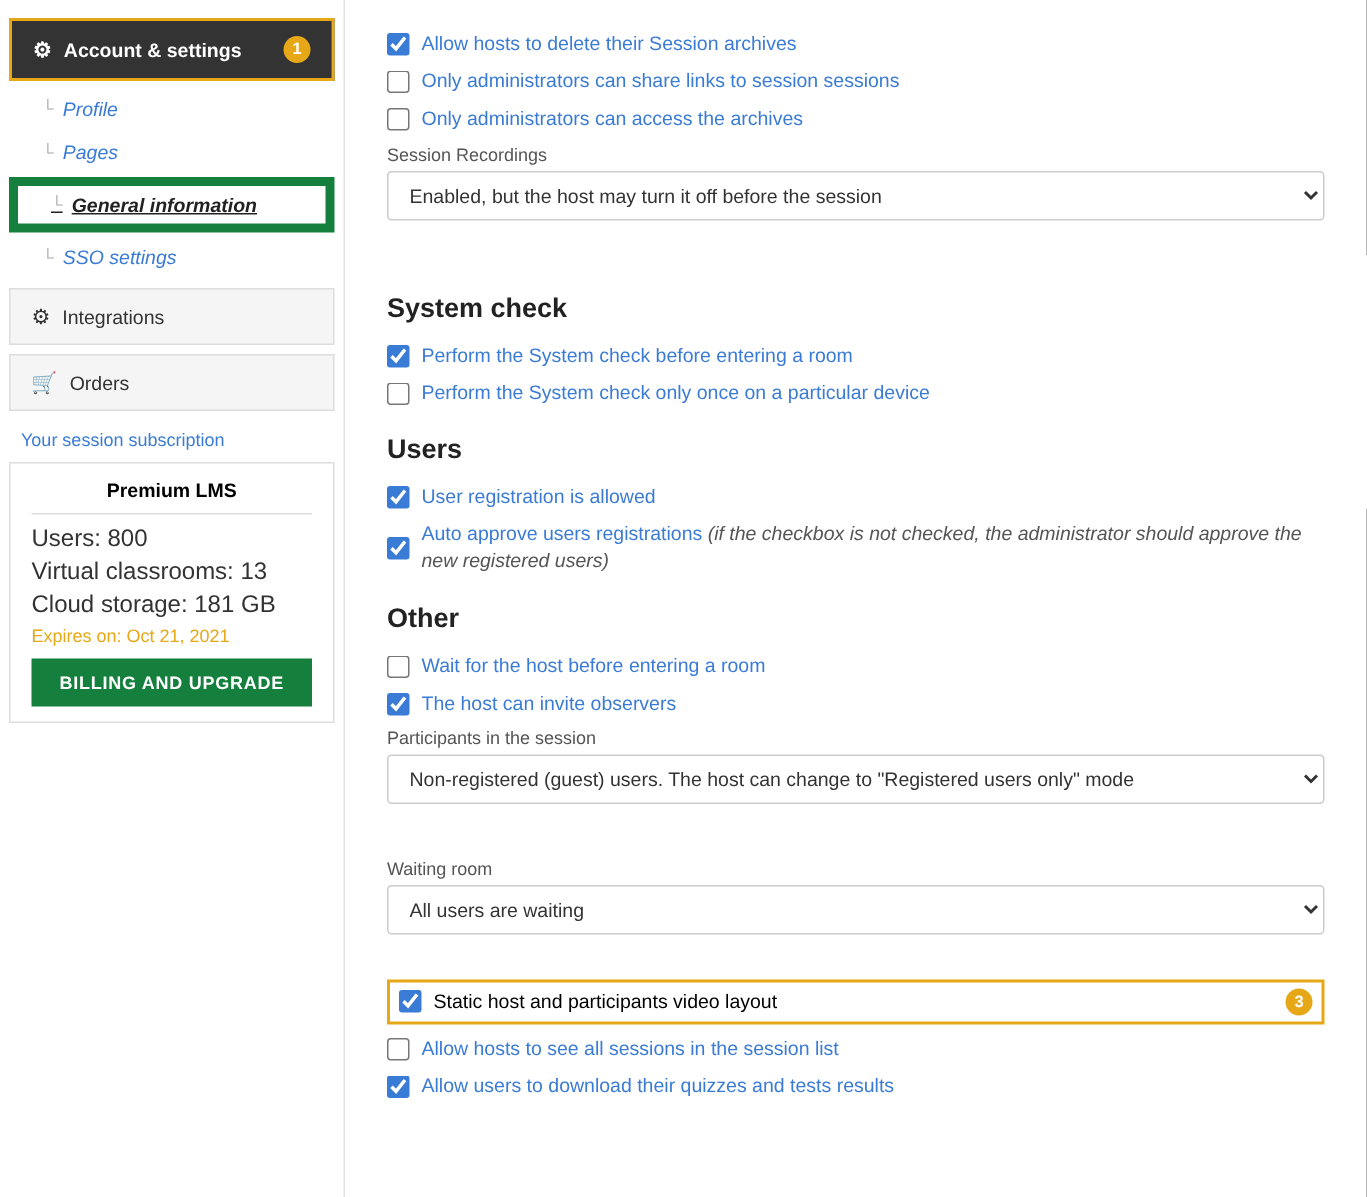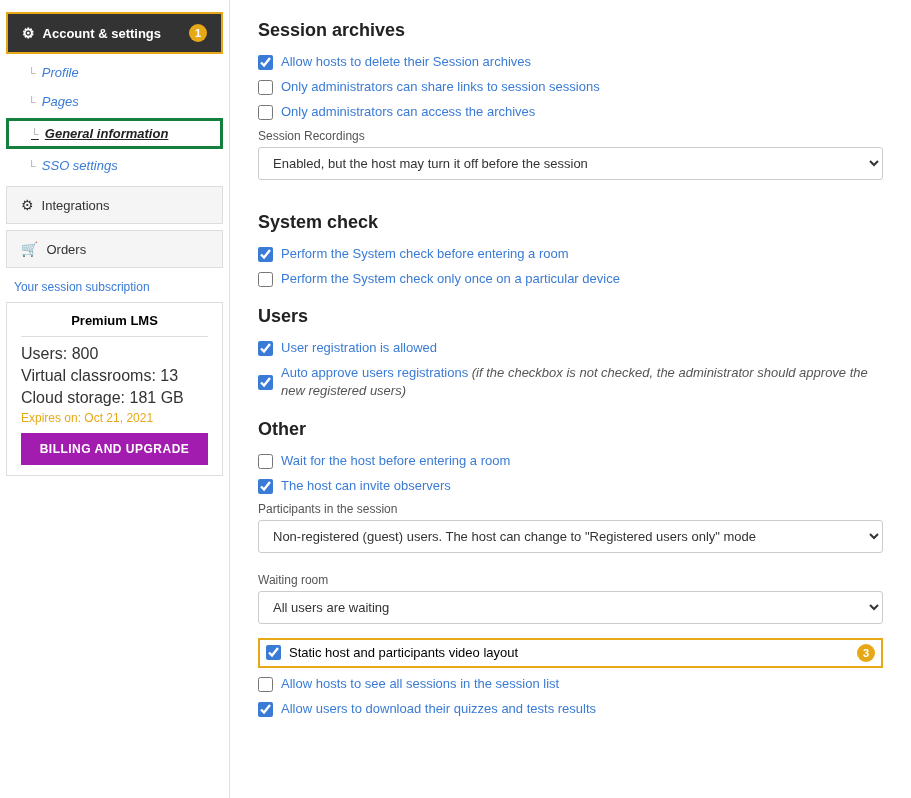--- a/index.html
+++ b/index.html
@@ -67,21 +67,21 @@
       align-items: center;
       gap: 6px;
       font-style: italic;
     }
     .sidebar-sub-item::before {
       content: '└';
       color: #aaa;
       font-size: 11px;
     }
     .sidebar-sub-item.active {
-      border: 3px solid #15803d;
+      border: 6px solid #15803d;
       color: #222;
       font-weight: bold;
       text-decoration: underline;
       margin: 2px 6px;
       padding: 5px 10px 5px 22px;
     }
     .sidebar-section {
       background: #f5f5f5;
       margin: 6px 6px 0 6px;
       padding: 10px 14px;
@@ -118,21 +118,21 @@
       font-size: 16px;
       margin-bottom: 4px;
       color: #333;
     }
     .subscription-expires {
       color: #e6a817;
       font-size: 12px;
       margin-bottom: 8px;
     }
     .billing-btn {
-      background: #a21caf;
+      background: #15803d;
       color: #fff;
       border: none;
       padding: 9px 0;
       width: 100%;
       font-weight: bold;
       font-size: 12px;
       cursor: pointer;
       letter-spacing: 0.5px;
     }
     
@@ -177,21 +177,21 @@
     }
     .select-field {
       width: 100%;
       padding: 7px 10px;
       border: 1px solid #ccc;
       border-radius: 3px;
       font-size: 13px;
       color: #333;
       background: #fff;
       appearance: auto;
-      margin-bottom: 14px;
+      margin-bottom: 30px;
     }
     .section-gap {
       margin-bottom: 18px;
     }
     .italic-note {
       font-style: italic;
       color: #555;
     }
     .highlighted-row {
       border: 2px solid #e6a817;
@@ -270,21 +270,20 @@
         <span>Cloud storage: 181 GB</span>
       </div>
       <div class="subscription-expires">Expires on: Oct 21, 2021</div>
       <button class="billing-btn">BILLING AND UPGRADE</button>
     </div>
   </div>
 
   <div class="main">
 
     <div class="section-gap">
-      <div class="section-title">Session archives</div>
 
       <div class="checkbox-row">
         <input type="checkbox" id="cb1" checked="" style="">
         <label for="cb1">
           <span class="link-style">Allow hosts to delete their Session archives</span>
         </label>
       </div>
       <div class="checkbox-row">
         <input type="checkbox" id="cb2" style="">
         <label for="cb2">

